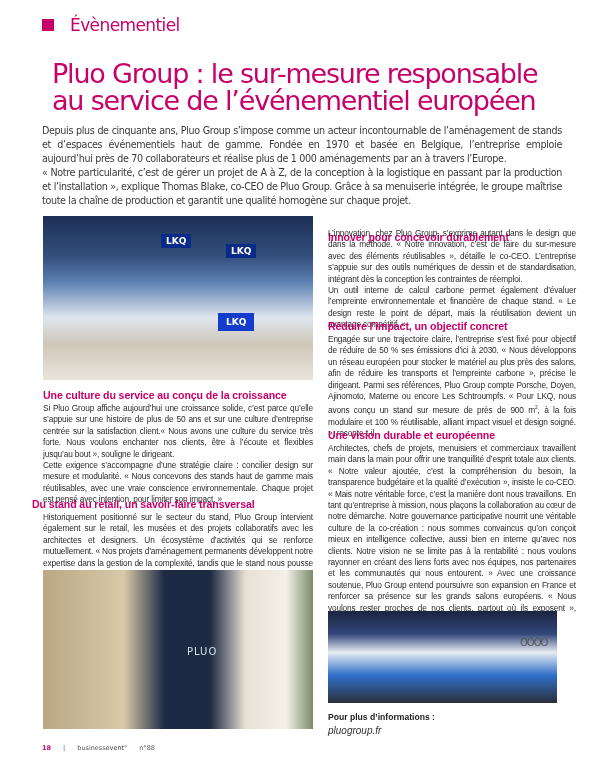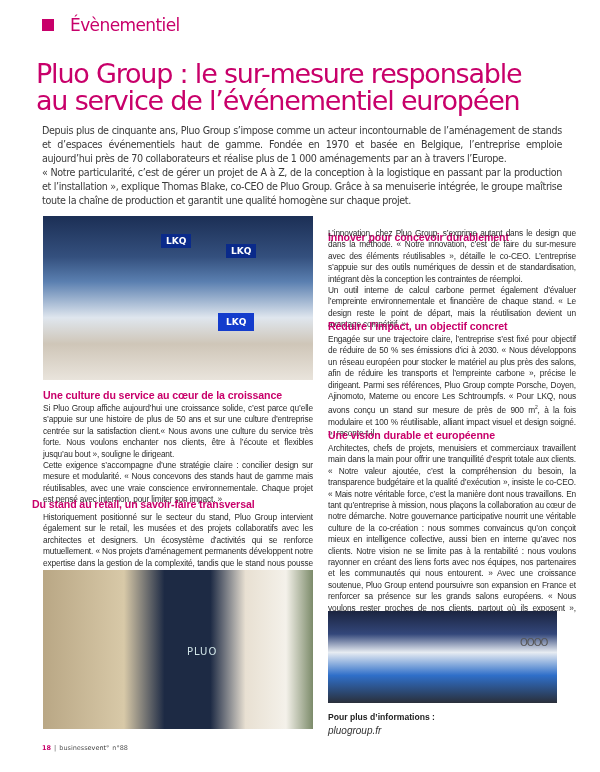--- a/index.html
+++ b/index.html
@@ -2,21 +2,21 @@
 <html><head>
   <meta charset="utf-8">
   <style>
     html, body { margin: 0; padding: 0; background: #ffffff; }
     body { width: 600px; height: 772px; position: relative; overflow: hidden;
       font-family: "Liberation Sans", sans-serif; color: #2a2a2a; }
     .abs { position: absolute; }
     .rubric { left: 42px; top: 15px; display: flex; align-items: center; gap: 16px; }
     .rubric-square { width: 12px; height: 12px; background: #C8006A; }
     .rubric-label { font-family: "DejaVu Sans", sans-serif; font-size: 17px; color: #C8006A; letter-spacing: -0.6px; }
-    .title { left: 36px; top: 60px; width: 540px; font-family: "DejaVu Sans", sans-serif;
+    .title { left: 52px; top: 60px; width: 540px; font-family: "DejaVu Sans", sans-serif;
       font-size: 27px; line-height: 27px; color: #C8006A; letter-spacing: -1.2px; margin: 0; font-weight: normal; }
     .intro { left: 42px; top: 124px; width: 520px; font-family: "DejaVu Sans", sans-serif;
       font-size: 9.6px; line-height: 14px; color: #3a3a3a; letter-spacing: -0.35px; text-align: justify; }
     .intro p { margin: 0; }
     .photo { background: #8aa; overflow: hidden; }
     .photo-stand { left: 43px; top: 216px; width: 270px; height: 164px;
       background: linear-gradient(180deg, #1c2f55 0%, #34507e 25%, #5a7fb0 40%, #dfe6ee 62%, #cfc6b8 78%, #e9e4dc 100%); }
     .photo-people { left: 43px; top: 570px; width: 270px; height: 159px;
       background: linear-gradient(90deg, #b9a785 0%, #d8c9a8 30%, #1d2a44 45%, #1d2a44 62%, #e8e0d2 75%, #f4f1ea 90%, #7c8b6a 100%); }
     .photo-audi { left: 328px; top: 611px; width: 229px; height: 92px;
@@ -36,21 +36,21 @@
     .h-retail { left: 32px; top: 498px; width: 270px; }
     .b-retail { left: 43px; top: 512px; width: 270px; }
     .h-innover { left: 328px; top: 214px; width: 250px; margin-top: 17px; }
     .b-innover { left: 328px; top: 228px; width: 248px; }
     .h-impact { left: 328px; top: 320px; width: 250px; }
     .b-impact { left: 328px; top: 334px; width: 248px; }
     .h-vision { left: 328px; top: 429px; width: 250px; }
     .b-vision { left: 328px; top: 443px; width: 248px; }
     .info-label { left: 328px; top: 712px; font-size: 8.6px; font-weight: bold; color: #222; }
     .info-link { left: 328px; top: 725px; font-size: 10px; font-style: italic; color: #333; text-decoration: none; }
-    .footer { left: 42px; top: 744px; font-family: "DejaVu Sans", sans-serif; font-size: 6.5px; color: #555; display: flex; gap: 3px; align-items: baseline; }
+    .footer { left: 42px; top: 744px; font-family: "DejaVu Sans", sans-serif; font-size: 6.5px; color: #555; display: flex; gap: 12px; align-items: baseline; }
     .footer .pg { color: #C8006A; font-weight: bold; }
     .footer .brand b { font-weight: normal; color: #333; }
     sup { font-size: 5px; }
   </style>
 </head>
 <body>
 
 <div class="abs rubric">
   <span class="rubric-square"></span>
   <span class="rubric-label">Évènementiel</span>
@@ -65,21 +65,21 @@
   <p>Depuis plus de cinquante ans, Pluo Group s’impose comme un acteur incontournable de l’aménagement de stands et d’espaces événementiels haut de gamme. Fondée en 1970 et basée en Belgique, l’entreprise emploie aujourd’hui près de 70 collaborateurs et réalise plus de 1 000 aménagements par an à travers l’Europe.</p>
   <p>« Notre particularité, c’est de gérer un projet de A à Z, de la conception à la logistique en passant par la production et l’installation », explique Thomas Blake, co-CEO de Pluo Group. Grâce à sa menuiserie intégrée, le groupe maîtrise toute la chaîne de production et garantit une qualité homogène sur chaque projet.</p>
 </div>
 
 <div class="abs photo photo-stand" title="Stand LKQ en salon">
   <span class="ph-label lkq1">LKQ</span>
   <span class="ph-label lkq2">LKQ</span>
   <span class="ph-label lkq3">LKQ</span>
 </div>
 
-<h2 class="h2 h-culture">Une culture du service au cœur de la croissance</h2>
+<h2 class="h2 h-culture">Une culture du service au conçu de la croissance</h2>
 <div class="body b-culture">
   <p>Si Pluo Group affiche aujourd’hui une croissance solide, c’est parce qu’elle s’appuie sur une histoire de plus de 50 ans et sur une culture d’entreprise centrée sur la satisfaction client.« Nous avons une culture du service très forte. Nous voulons enchanter nos clients, être à l’écoute et flexibles jusqu’au bout », souligne le dirigeant.</p>
   <p>Cette exigence s’accompagne d’une stratégie claire : concilier design sur mesure et modularité. « Nous concevons des stands haut de gamme mais réutilisables, avec une vraie conscience environnementale. Chaque projet est pensé avec intention, pour limiter son impact. »</p>
 </div>
 
 <h2 class="h2 h-retail">Du stand au retail, un savoir-faire transversal</h2>
 <div class="body b-retail">
   <p>Historiquement positionné sur le secteur du stand, Pluo Group intervient également sur le retail, les musées et des projets collaboratifs avec les architectes et designers. Un écosystème d’activités qui se renforce mutuellement. « Nos projets d’aménagement permanents développent notre expertise dans la gestion de la complexité, tandis que le stand nous pousse à l’excellence dans les délais et la satisfaction client », explique-t-il.</p>
 </div>
 

